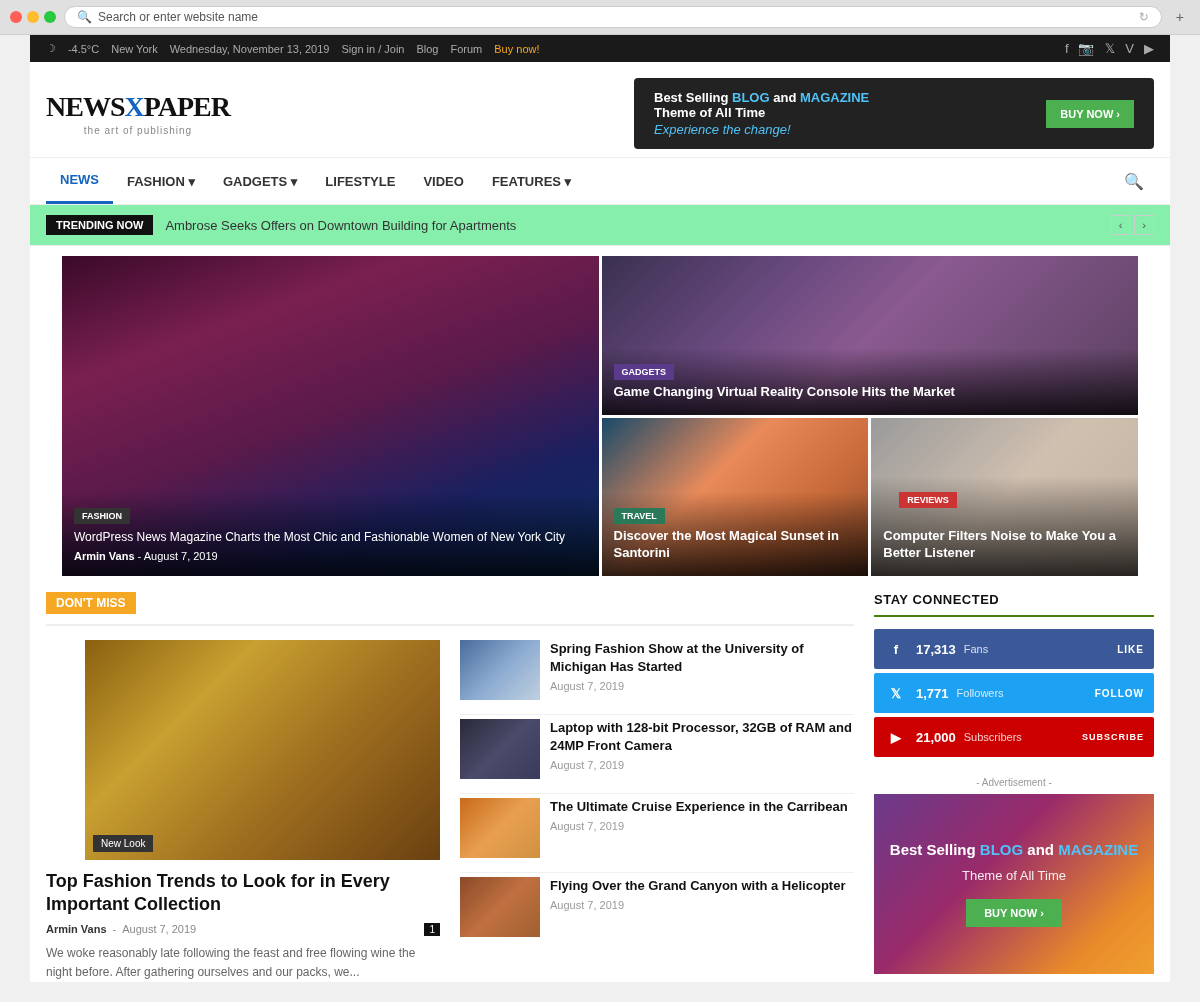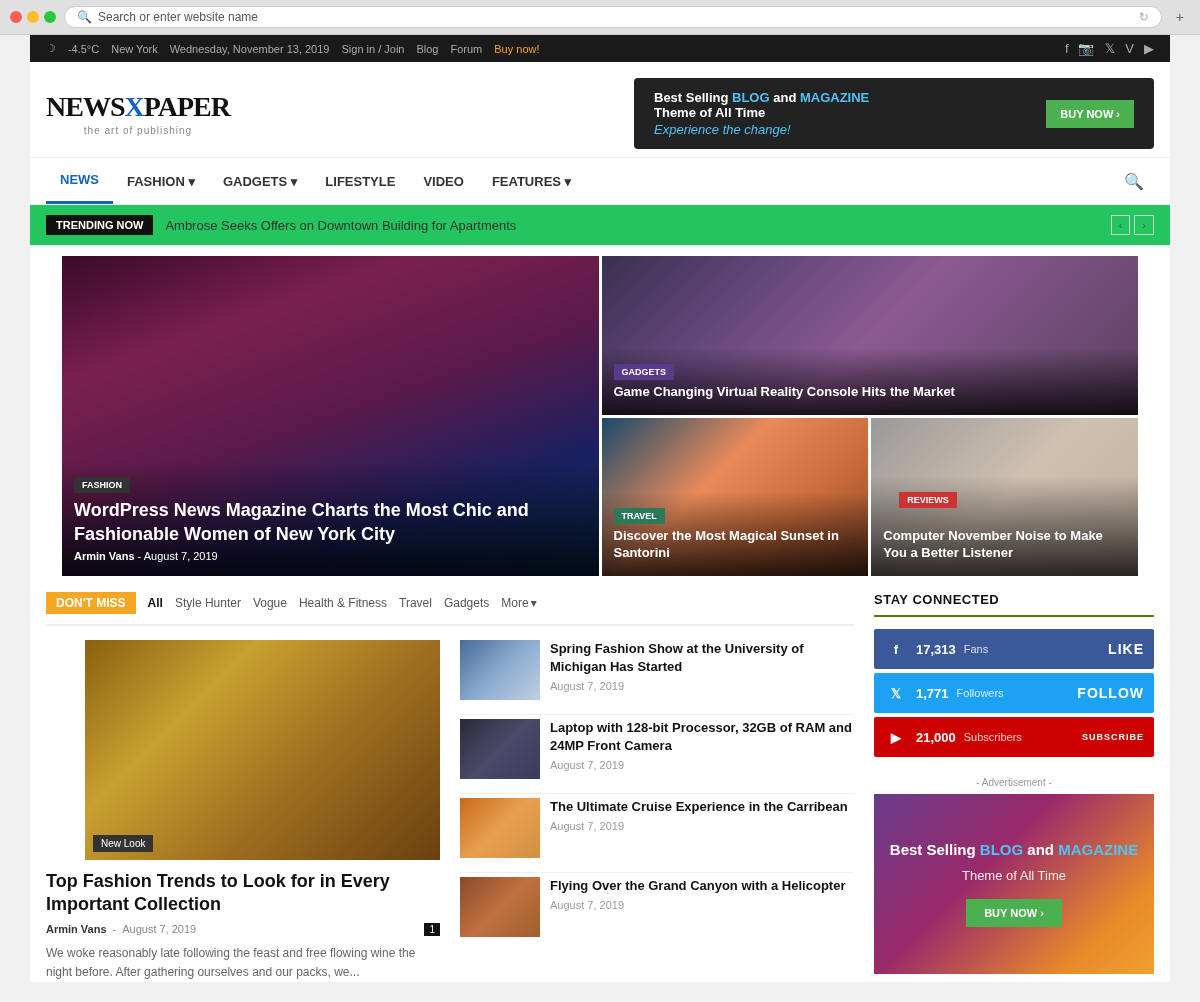--- a/index.html
+++ b/index.html
@@ -40,21 +40,21 @@
     .ad-buy-btn { background: #4caf50; color: white; font-size: 11px; font-weight: bold; padding: 8px 14px; border: none; cursor: pointer; white-space: nowrap; }
 
     
     .nav { border-top: 1px solid #eee; border-bottom: 1px solid #eee; padding: 0 16px; display: flex; align-items: center; justify-content: space-between; }
     .nav-links { display: flex; align-items: center; gap: 0; }
     .nav-item { padding: 14px 14px; font-size: 13px; font-weight: bold; color: #333; cursor: pointer; text-decoration: none; display: flex; align-items: center; gap: 3px; }
     .nav-item.active { color: #1565c0; border-bottom: 3px solid #1565c0; }
     .nav-search { font-size: 16px; cursor: pointer; color: #333; padding: 10px; }
 
     
-    .trending-bar { background: #22c55e; padding: 10px 16px; display: flex; align-items: center; gap: 12px; border-bottom: 1px solid #eee; }
+    .trending-bar { background: #86efac; padding: 10px 16px; display: flex; align-items: center; gap: 12px; border-bottom: 1px solid #eee; }
     .trending-label { background: #111; color: white; font-size: 11px; font-weight: bold; padding: 4px 10px; white-space: nowrap; }
     .trending-text { font-size: 13px; color: #333; flex: 1; }
     .trending-arrows { display: flex; gap: 4px; }
     .trending-arrow { border: 1px solid #ccc; padding: 3px 7px; cursor: pointer; font-size: 11px; color: #555; }
 
     
     .hero-grid { display: grid; grid-template-columns: 1fr 1fr; gap: 3px; padding: 0 16px; margin-top: 4px; }
     .hero-main { position: relative; overflow: hidden; height: 320px; }
     .hero-main-img { width: 100%; height: 100%; object-fit: cover; background: linear-gradient(135deg, #4a1a3a 0%, #8b2252 30%, #2a1a4a 60%, #1a3a5a 100%); }
     .hero-right { display: grid; grid-template-rows: 1fr 1fr; gap: 3px; height: 320px; }
@@ -62,21 +62,21 @@
     .hero-sub-bottom { display: grid; grid-template-columns: 1fr 1fr; gap: 3px; }
     .hero-sub-small { position: relative; overflow: hidden; }
     .img-travel { background: linear-gradient(135deg, #1a4a6a 0%, #e88a5a 40%, #c86a3a 70%, #8a4a2a 100%); width: 100%; height: 100%; }
     .img-reviews { background: linear-gradient(135deg, #9a9a9a 0%, #d0c0b0 50%, #c0b0a0 100%); width: 100%; height: 100%; }
     .overlay-tag { position: absolute; top: 10px; left: 10px; font-size: 9px; font-weight: bold; padding: 3px 8px; text-transform: uppercase; }
     .tag-fashion { background: #333; color: white; }
     .tag-gadgets { background: #5a3a8a; color: white; }
     .tag-travel { background: #2a7a5a; color: white; }
     .tag-reviews { background: #cc3333; color: white; }
     .hero-caption { position: absolute; bottom: 0; left: 0; right: 0; padding: 14px 12px; background: linear-gradient(transparent, rgba(0,0,0,0.8)); color: white; }
-    .hero-caption h2 { font-size: 18px; font-weight: bold; line-height: 1.3; margin-bottom: 4px; }
+    .hero-caption h2 { font-size: 12px; font-weight: normal; line-height: 1.3; margin-bottom: 4px; }
     .hero-caption-small h3 { font-size: 13px; font-weight: bold; line-height: 1.3; }
     .hero-byline { font-size: 11px; color: #bbb; margin-top: 4px; }
     .hero-byline span { color: white; }
 
     .section-header { display: flex; align-items: center; gap: 12px; margin-bottom: 14px; border-bottom: 2px solid #eee; padding-bottom: 10px; }
     .section-label { background: #f5a623; color: white; font-size: 12px; font-weight: bold; padding: 4px 10px; }
     .section-tabs { display: flex; gap: 12px; }
     .section-tab { font-size: 12px; color: #555; cursor: pointer; padding: 2px 0; }
     .section-tab.active { color: #111; font-weight: bold; }
     .more-tab { display: flex; align-items: center; gap: 2px; }
@@ -107,21 +107,21 @@
 
     .stay-connected { margin-bottom: 20px; }
     .sidebar-section-title { font-size: 13px; font-weight: bold; color: #111; border-bottom: 2px solid #4d7c0f; padding-bottom: 8px; margin-bottom: 12px; letter-spacing: 0.5px; }
     .social-row { display: flex; align-items: center; padding: 8px 10px; margin-bottom: 4px; border-radius: 2px; }
     .social-row.fb { background: #3b5998; }
     .social-row.tw { background: #1da1f2; }
     .social-row.yt { background: #cc0000; }
     .social-icon-box { width: 24px; height: 24px; display: flex; align-items: center; justify-content: center; font-weight: bold; font-size: 13px; color: white; }
     .social-count { font-size: 13px; font-weight: bold; color: white; margin: 0 8px; }
     .social-label-txt { font-size: 11px; color: rgba(255,255,255,0.8); flex: 1; }
-    .social-action { font-size: 14px; font-weight: bold; color: white; letter-spacing: 1px; cursor: pointer; }
+    .social-action { font-size: 10px; font-weight: bold; color: white; letter-spacing: 1px; cursor: pointer; }
 
     .ad-sidebar { background: linear-gradient(135deg, #6a3a8a 0%, #9a2a6a 40%, #e88a2a 80%, #f0a030 100%); padding: 20px 14px; text-align: center; color: white; min-height: 180px; display: flex; flex-direction: column; align-items: center; justify-content: center; gap: 10px; }
     .ad-sidebar-buy { background: #4caf50; color: white; font-size: 11px; font-weight: bold; padding: 8px 18px; border: none; cursor: pointer; margin-top: 6px; }
     .dont-miss-container { display: flex; gap: 20px; }
     .dont-miss-left-col { flex: 1; }
     .dont-miss-right-col { flex: 1; }
     .full-page { display: grid; grid-template-columns: 1fr 280px; gap: 20px; padding: 0 16px; }
     .full-page-left { }
   </style>
 </head>
@@ -236,46 +236,34 @@
             <div class="img-travel"></div>
             <div class="hero-caption hero-caption-small">
               <span class="overlay-tag tag-travel" style="position:relative;top:0;left:0;display:inline-block;margin-bottom:4px;">TRAVEL</span>
               <h3>Discover the Most Magical Sunset in Santorini</h3>
             </div>
           </div>
           <div class="hero-sub-small">
             <div class="img-reviews"></div>
             <div class="hero-caption hero-caption-small">
               <span class="overlay-tag tag-reviews" style="position:relative;top:0;left:16px;display:inline-block;margin-bottom:20px;">REVIEWS</span>
-              <h3>Computer November Noise to Make You a Better Listener</h3>
+              <h3>Computer Filters Noise to Make You a Better Listener</h3>
             </div>
           </div>
         </div>
       </div>
     </div>
   </div>
 
   <div class="full-page" style="margin-top:16px;">
 
     <div class="full-page-left">
 
       <div class="section-header">
         <span class="section-label">DON'T MISS</span>
-        <div class="section-tabs">
-          <span class="section-tab active">All</span>
-          <span class="section-tab">Style Hunter</span>
-          <span class="section-tab">Vogue</span>
-          <span class="section-tab">Health &amp; Fitness</span>
-          <span class="section-tab">Travel</span>
-          <span class="section-tab">Gadgets</span>
-          <span class="section-tab more-tab">
-            <span>More</span>
-            <span> ▾</span>
-          </span>
-        </div>
       </div>
 
       <div class="dont-miss-container">
 
         <div class="dont-miss-left-col">
           <div class="featured-image-wrap">
             <div class="featured-img" style="background:linear-gradient(135deg,#8a6010 0%,#c8a030 30%,#a07020 60%,#6a4010 100%);"></div>
             <span class="new-look-badge">New Look</span>
           </div>
           <h2 class="featured-title">Top Fashion Trends to Look for in Every Important Collection</h2>

